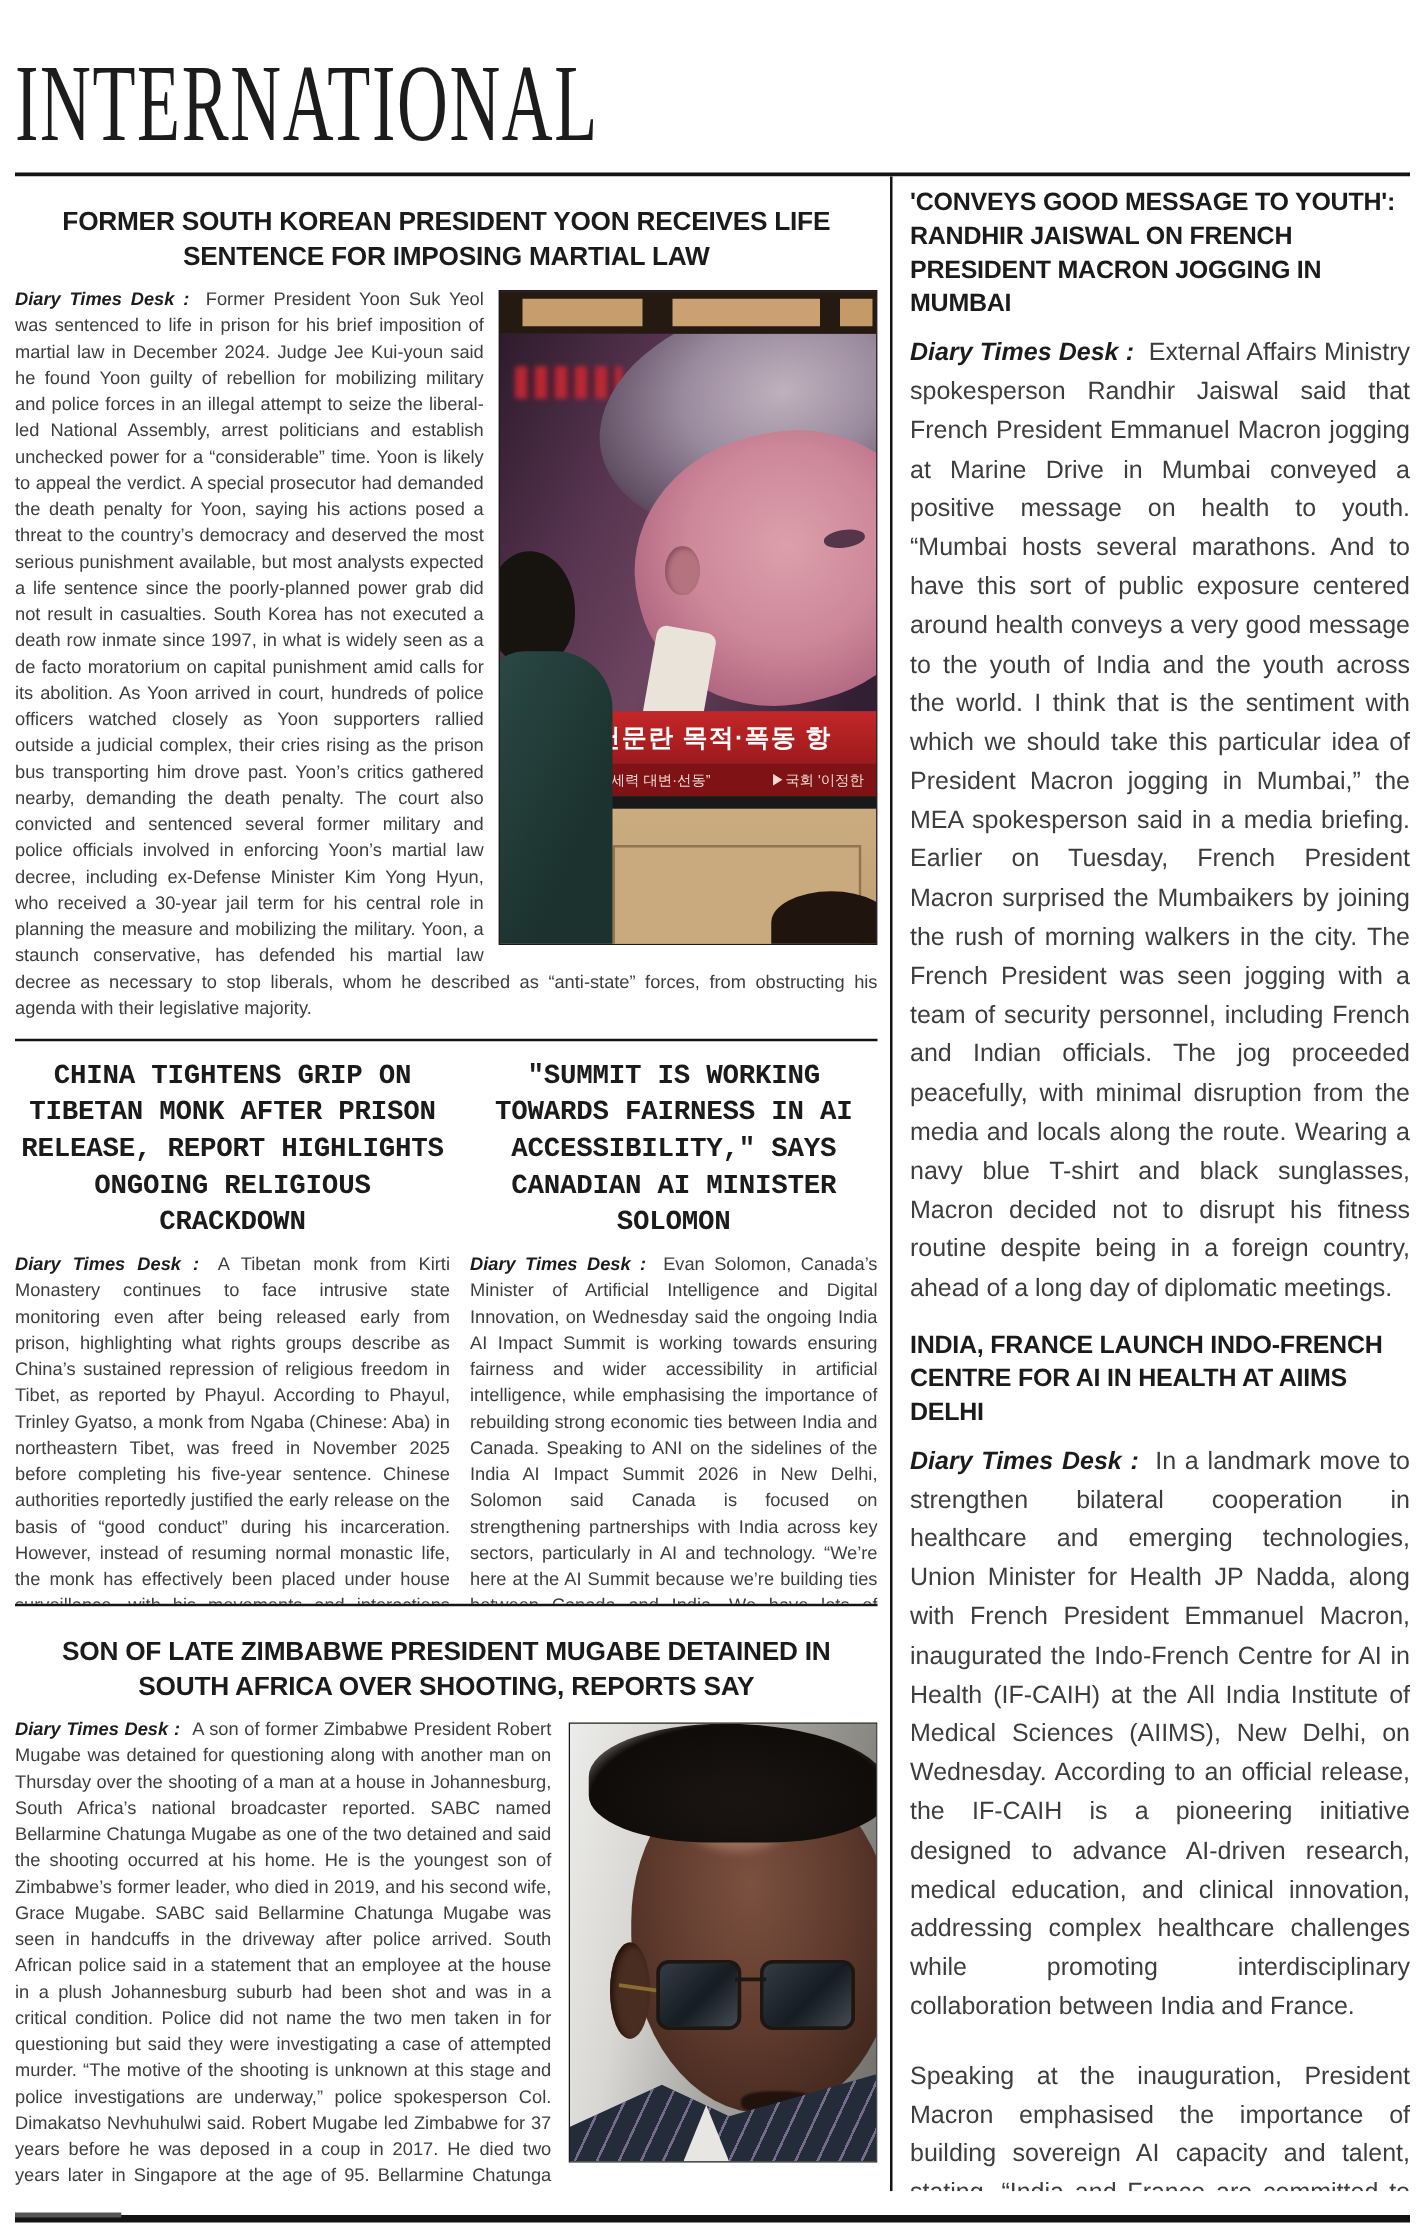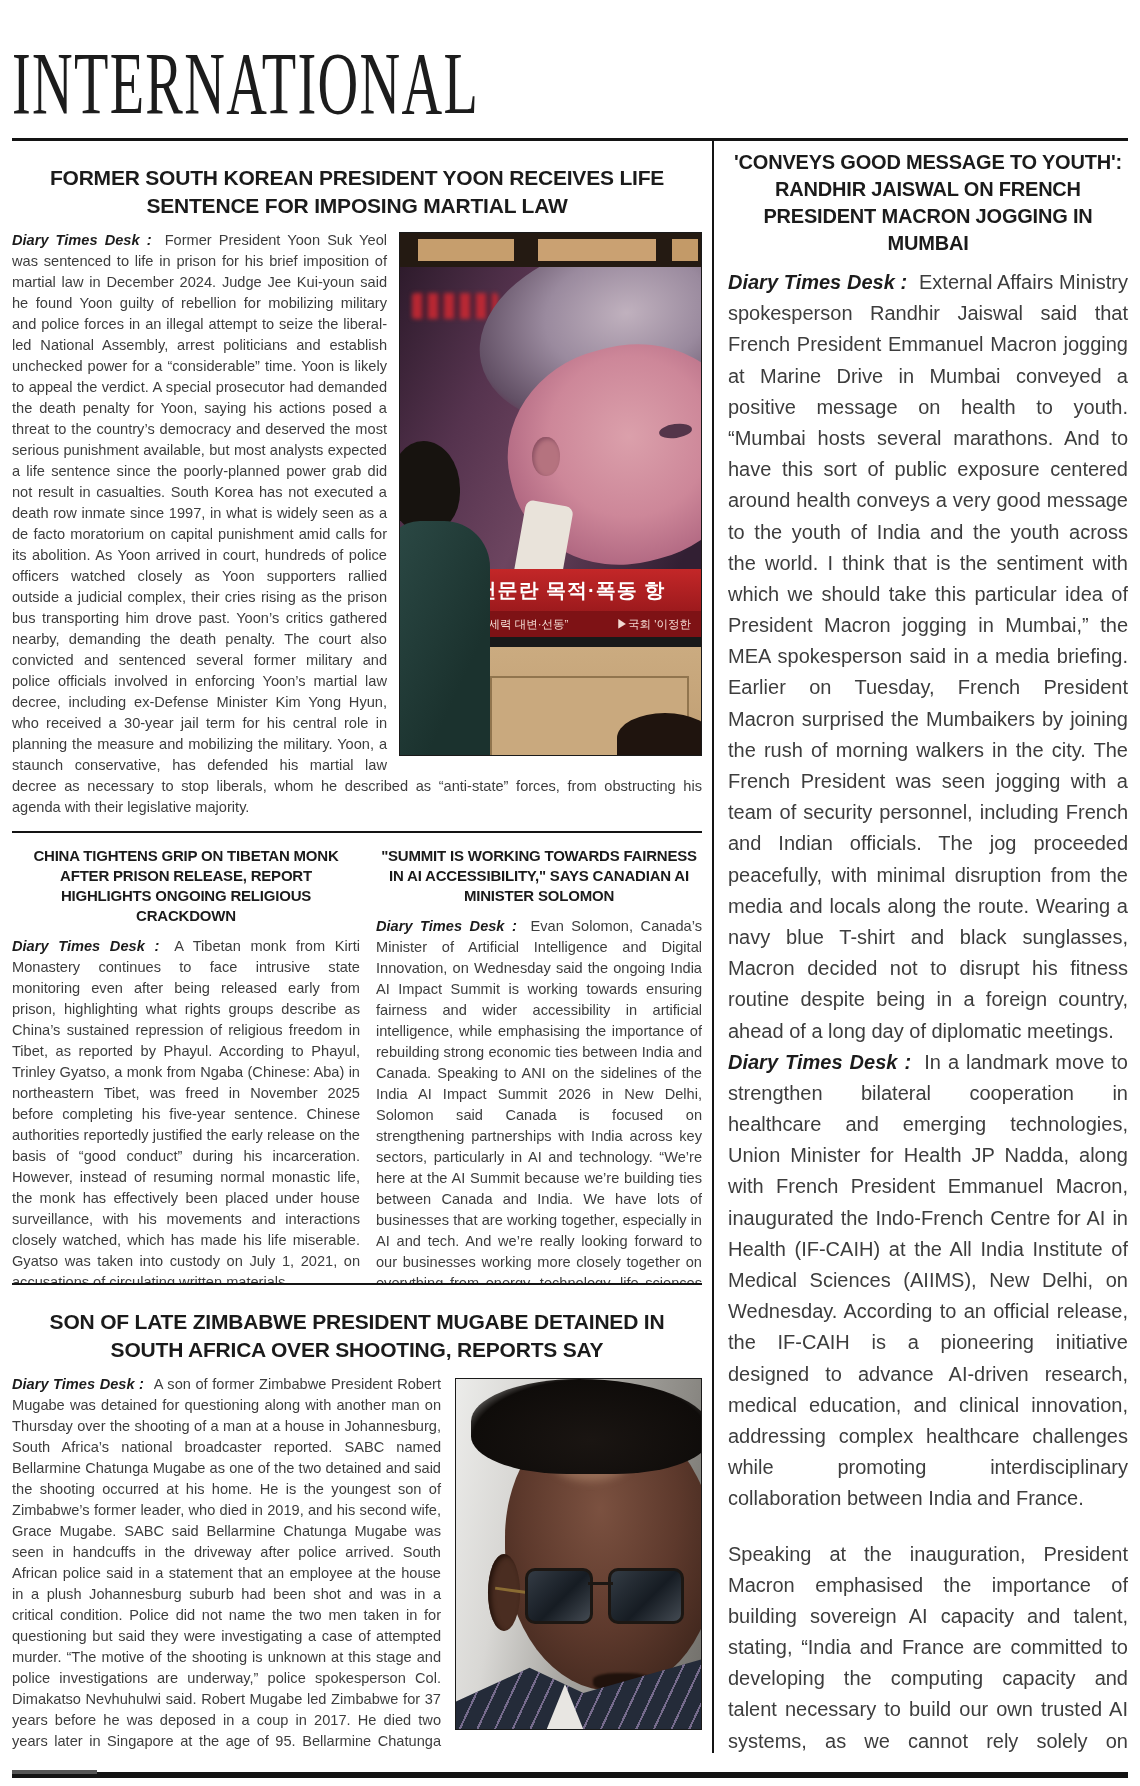--- a/index.html
+++ b/index.html
@@ -41,25 +41,25 @@
   .main { width:700px; padding-right:10px; }
   .right-col { flex:1; border-left:2px solid #141414; padding-left:14px; overflow:hidden; }
 
   .rule { height:2px; background:#141414; }
 
   h1.headline-lg {
     font-size:21px; line-height:1.32; text-align:center; color:#1b1b1b;
     letter-spacing:-0.2px; font-weight:700; margin:23px 26px 11px;
   }
   h2.headline-md {
-    font-size:15px; line-height:1.33; text-align:center; color:#1b1b1b;
-    letter-spacing:-0.2px; font-weight:700; margin:11px 2px 10px;
+    font-size:22px; line-height:1.33; text-align:center; color:#1b1b1b;
+    letter-spacing:-0.2px; font-weight:700; margin:11px 2px 10px;font-family:Liberation Mono, monospace;
   }
   h2.headline-rt {
-    font-size:20px; line-height:1.35; text-align:center; color:#1b1b1b;
+    font-size:20px; line-height:1.35; text-align:left; color:#1b1b1b;
     letter-spacing:-0.2px; font-weight:700; margin:8px 0 10px;
   }
   .body-sm { font-size:14.6px; line-height:1.44; text-align:justify; color:#3d3d3d; }
   .body-lg { font-size:20px; line-height:1.56; text-align:justify; color:#3d3d3d; }
   .lead { color:#1c1c1c; font-weight:700; margin-right:6px;font-style:italic; }
 
   .sec-yoon   { height:690px; overflow:hidden; }
   .sec-sub    { height:450px; overflow:hidden; display:flex; padding-top:2px; }
   .col-tibet  { width:348px; margin-right:16px; }
   .col-summit { flex:1; }
@@ -247,20 +247,21 @@
       </div>
     </div>
 
     <div class="right-col">
       <div>
         <h2 class="headline-rt">'CONVEYS GOOD MESSAGE TO YOUTH': RANDHIR JAISWAL ON FRENCH PRESIDENT MACRON JOGGING IN MUMBAI</h2>
         <p class="body-lg"><b class="lead">Diary Times Desk :</b>
           <span>External Affairs Ministry spokesperson Randhir Jaiswal said that French President Emmanuel Macron jogging at Marine Drive in Mumbai conveyed a positive message on health to youth. “Mumbai hosts several marathons. And to have this sort of public exposure centered around health conveys a very good message to the youth of India and the youth across the world. I think that is the sentiment with which we should take this particular idea of President Macron jogging in Mumbai,” the MEA spokesperson said in a media briefing. Earlier on Tuesday, French President Macron surprised the Mumbaikers by joining the rush of morning walkers in the city. The French President was seen jogging with a team of security personnel, including French and Indian officials. The jog proceeded peacefully, with minimal disruption from the media and locals along the route. Wearing a navy blue T-shirt and black sunglasses, Macron decided not to disrupt his fitness routine despite being in a foreign country, ahead of a long day of diplomatic meetings.</span></p>
       </div>
       <div>
+        <h2 class="headline-rt" style="margin-top:16px;">INDIA, FRANCE LAUNCH INDO-FRENCH CENTRE FOR AI IN HEALTH AT AIIMS DELHI</h2>
         <p class="body-lg"><b class="lead">Diary Times Desk :</b>
           <span>In a landmark move to strengthen bilateral cooperation in healthcare and emerging technologies, Union Minister for Health JP Nadda, along with French President Emmanuel Macron, inaugurated the Indo-French Centre for AI in Health (IF-CAIH) at the All India Institute of Medical Sciences (AIIMS), New Delhi, on Wednesday. According to an official release, the IF-CAIH is a pioneering initiative designed to advance AI-driven research, medical education, and clinical innovation, addressing complex healthcare challenges while promoting interdisciplinary collaboration between India and France.</span></p>
         <p class="body-lg aiims-p2">Speaking at the inauguration, President Macron emphasised the importance of building sovereign AI capacity and talent, stating, “India and France are committed to developing the computing capacity and talent necessary to build our own trusted AI systems, as we cannot rely solely on technologies created and managed elsewhere. Artificial Intelligence must serve humanity – with strong protections for children, transparency in algorithms to address bias, and a firm commitment to preserving linguistic and cultural diversity.” The launch coincided with the Rencontres Universitaires et Scientifiques de Haut Niveau (RUSH) 2026, a high-level academic and scientific forum held at AIIMS on February 18 and February 19, coordinated by the French Embassy.</p>
       </div>
     </div>
   </div>
 
   <div class="bottom-bar">
     <div class="cap"></div>
   </div>

